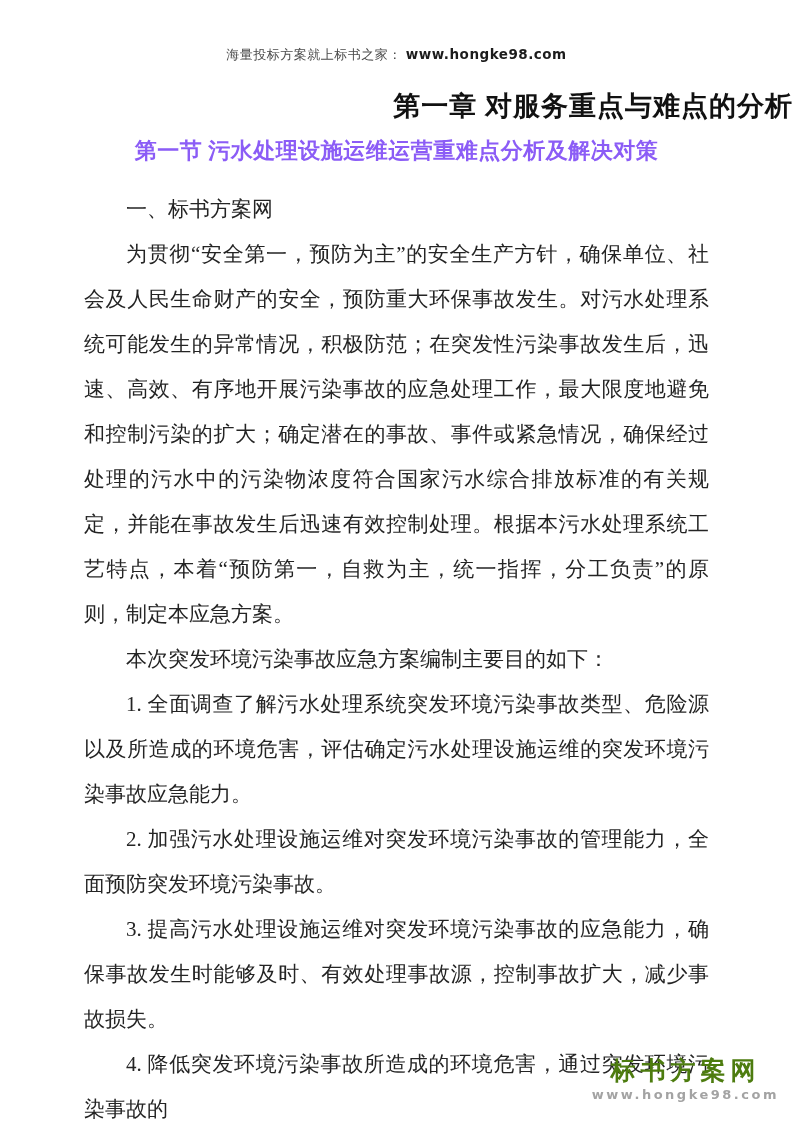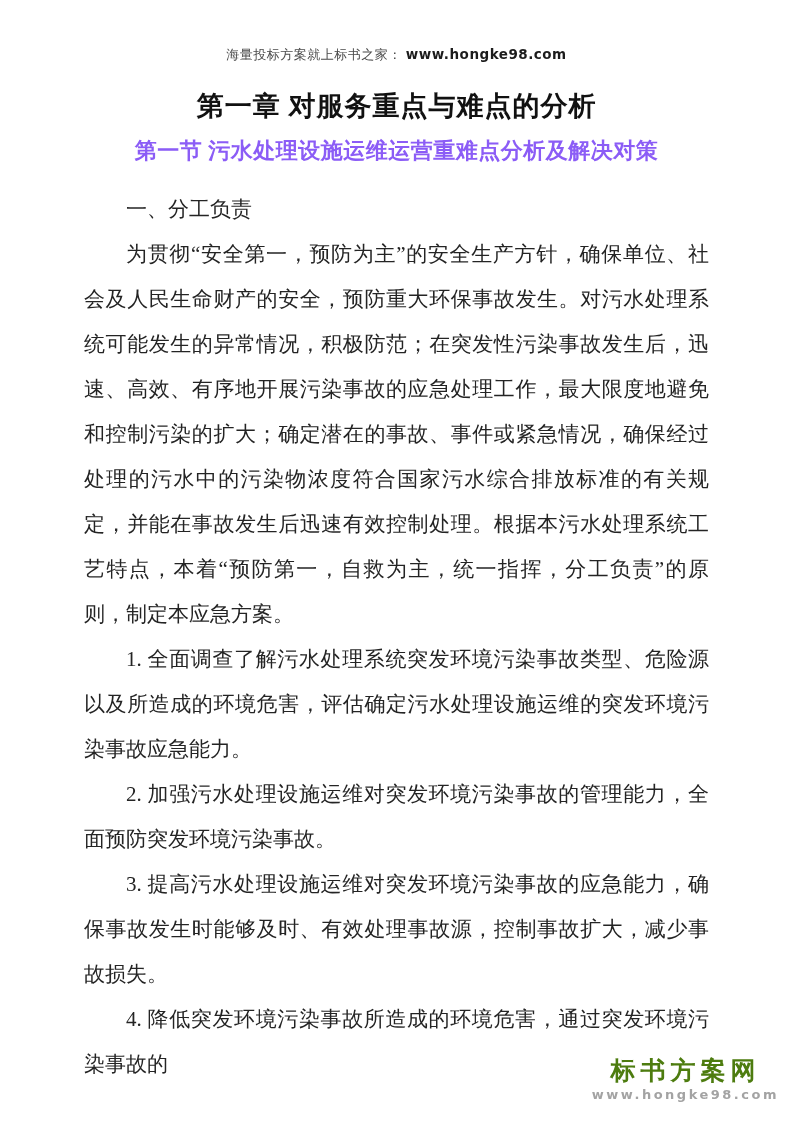--- a/index.html
+++ b/index.html
@@ -22,21 +22,21 @@
   .header-note .hdr-url {
     font-family: "DejaVu Sans", "Liberation Sans", sans-serif;
     font-weight: bold;
     color: #1c1c1c;
     margin-left: 4px;
     font-size: 13.5px;
   }
 
   h1.chapter-title {
     margin: 24px 0 0 0;
-    text-align: center;
+    text-align: right;
     font-size: 27px;
     font-weight: bold;
     color: #111111;
     letter-spacing: 1px;
   }
   h2.section-title {
     margin: 12px 0 0 0;
     text-align: center;
     font-size: 22px;
     font-weight: bold;
@@ -83,22 +83,23 @@
 
   <div class="header-note">
     <span>海量投标方案就上标书之家：</span><span class="hdr-url">www.hongke98.com</span>
   </div>
 
   <h1 class="chapter-title">第一章 对服务重点与难点的分析</h1>
 
   <h2 class="section-title">第一节 污水处理设施运维运营重难点分析及解决对策</h2>
 
   <div class="content">
-    <p>一、分工负责</p>
+    <p>一、标书方案网</p>
     <p>为贯彻“安全第一，预防为主”的安全生产方针，确保单位、社会及人民生命财产的安全，预防重大环保事故发生。对污水处理系统可能发生的异常情况，积极防范；在突发性污染事故发生后，迅速、高效、有序地开展污染事故的应急处理工作，最大限度地避免和控制污染的扩大；确定潜在的事故、事件或紧急情况，确保经过处理的污水中的污染物浓度符合国家污水综合排放标准的有关规定，并能在事故发生后迅速有效控制处理。根据本污水处理系统工艺特点，本着“预防第一，自救为主，统一指挥，分工负责”的原则，制定本应急方案。</p>
+    <p>本次突发环境污染事故应急方案编制主要目的如下：</p>
     <p>1. 全面调查了解污水处理系统突发环境污染事故类型、危险源以及所造成的环境危害，评估确定污水处理设施运维的突发环境污染事故应急能力。</p>
     <p>2. 加强污水处理设施运维对突发环境污染事故的管理能力，全面预防突发环境污染事故。</p>
     <p>3. 提高污水处理设施运维对突发环境污染事故的应急能力，确保事故发生时能够及时、有效处理事故源，控制事故扩大，减少事故损失。</p>
     <p>4. 降低突发环境污染事故所造成的环境危害，通过突发环境污染事故的</p>
   </div>
 
   <div class="watermark">
     <div class="wm-name">标书方案网</div>
     <div class="wm-url">www.hongke98.com</div>
   </div>

